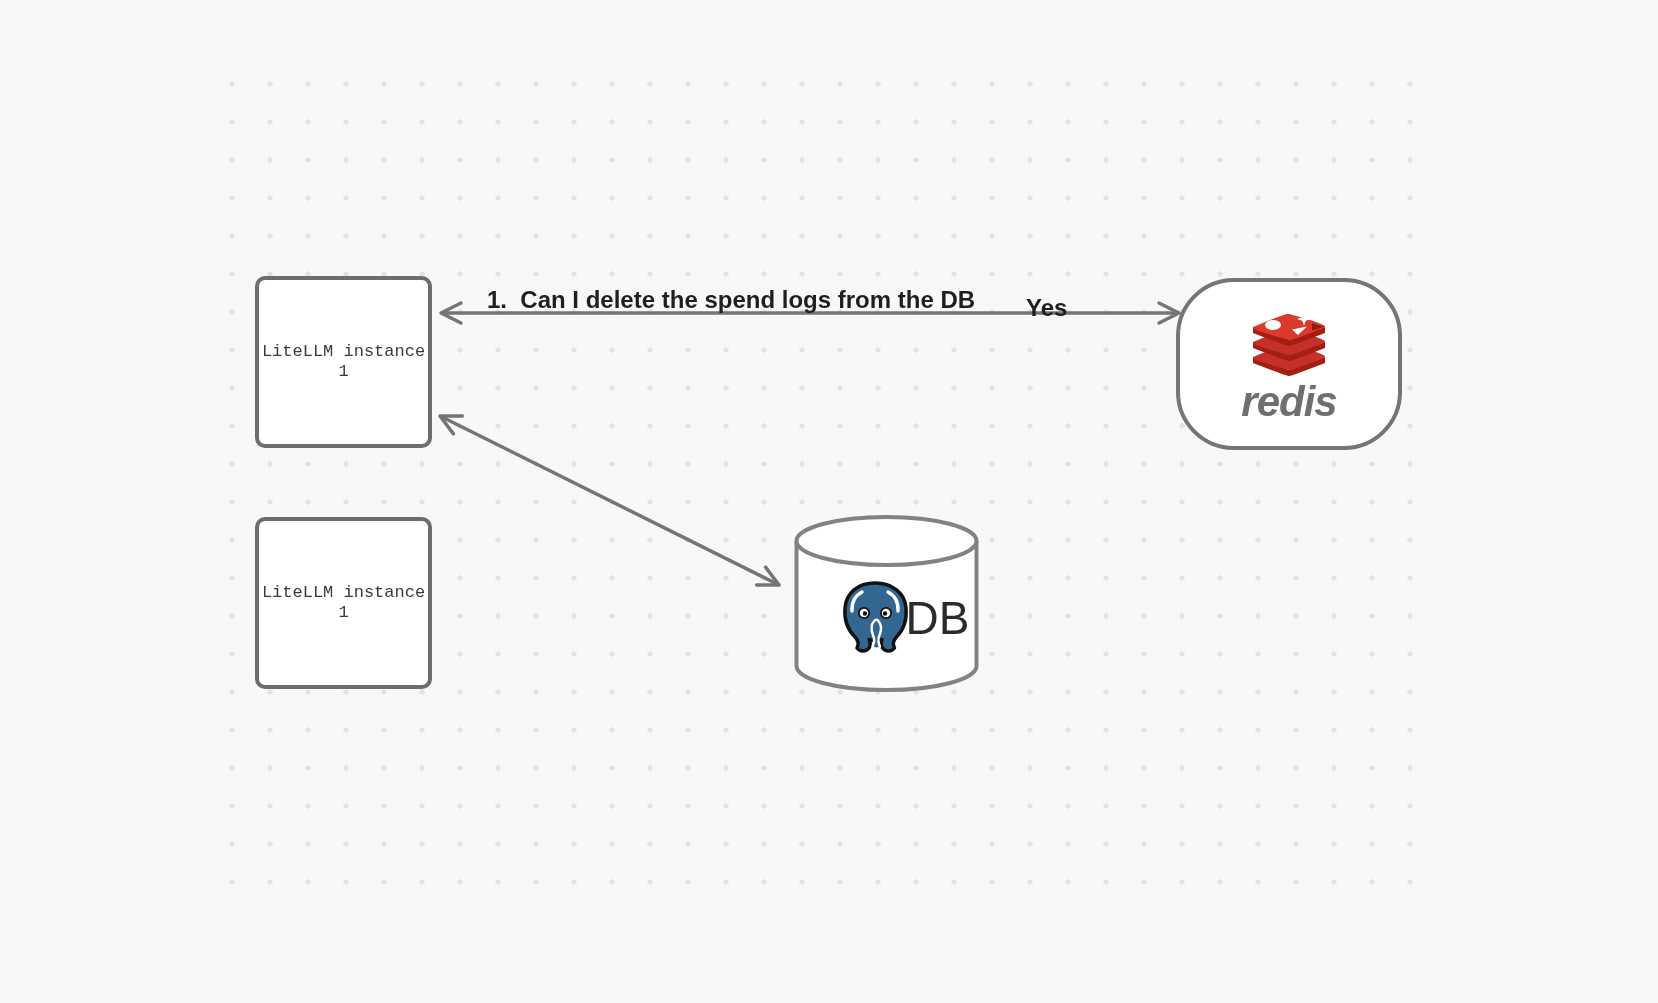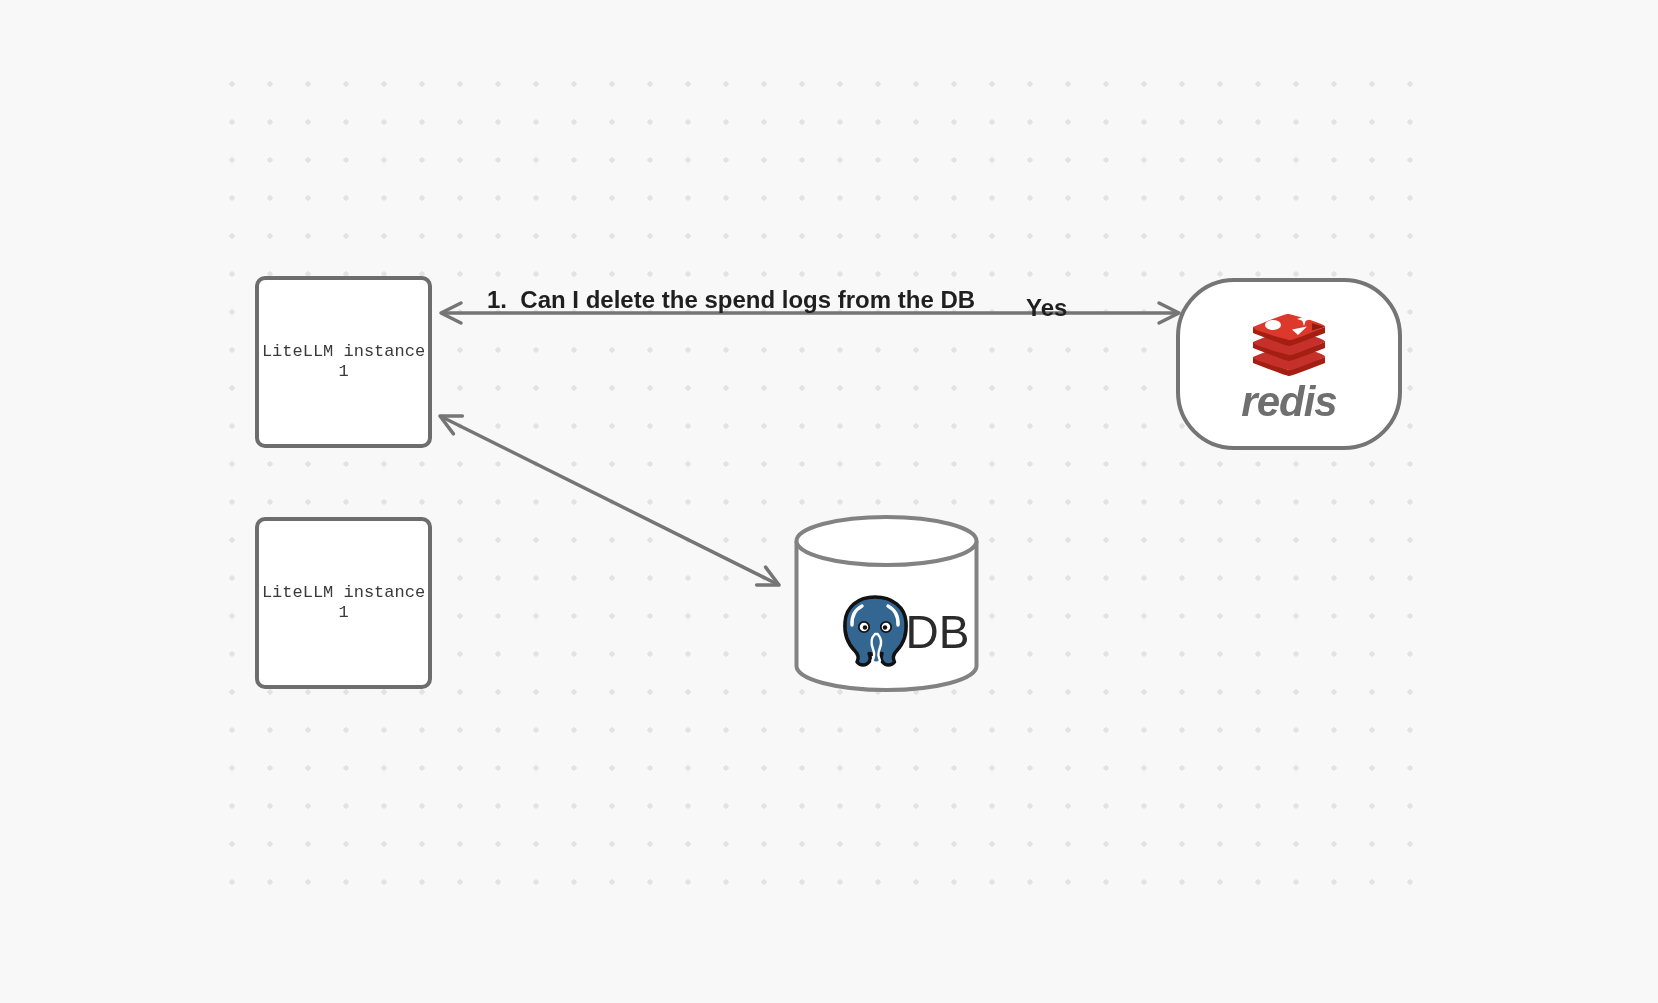--- a/index.html
+++ b/index.html
@@ -33,21 +33,20 @@
   }
   .redis-word {
     font-size:42px; font-weight:bold; color:#6f6f6f;
     line-height:1; letter-spacing:-1px; margin-top:1px;
   }
   .cyl-shape { position:absolute; left:794px; top:513px; }
   .cyl-content {
     position:absolute; left:798px; top:517px; width:211px; height:173px;
     display:flex; align-items:center; justify-content:center; padding-top:28px;
     box-sizing:border-box;
-    margin-top:14px;
   }
   .db-word { font-size:46px; color:#2b2b2b; line-height:1; margin-left:-6px; }
   .lbl {
     position:absolute; font-weight:bold; font-size:24px; color:#1f1f1f;
     white-space:pre; line-height:1;
   }
   .lbl-1 { left:487px; top:288px; }
   .lbl-yes { left:1026px; top:288px;margin-top:8px; }
   .lbl-2 { left:582px; top:462px; }
 </style>

